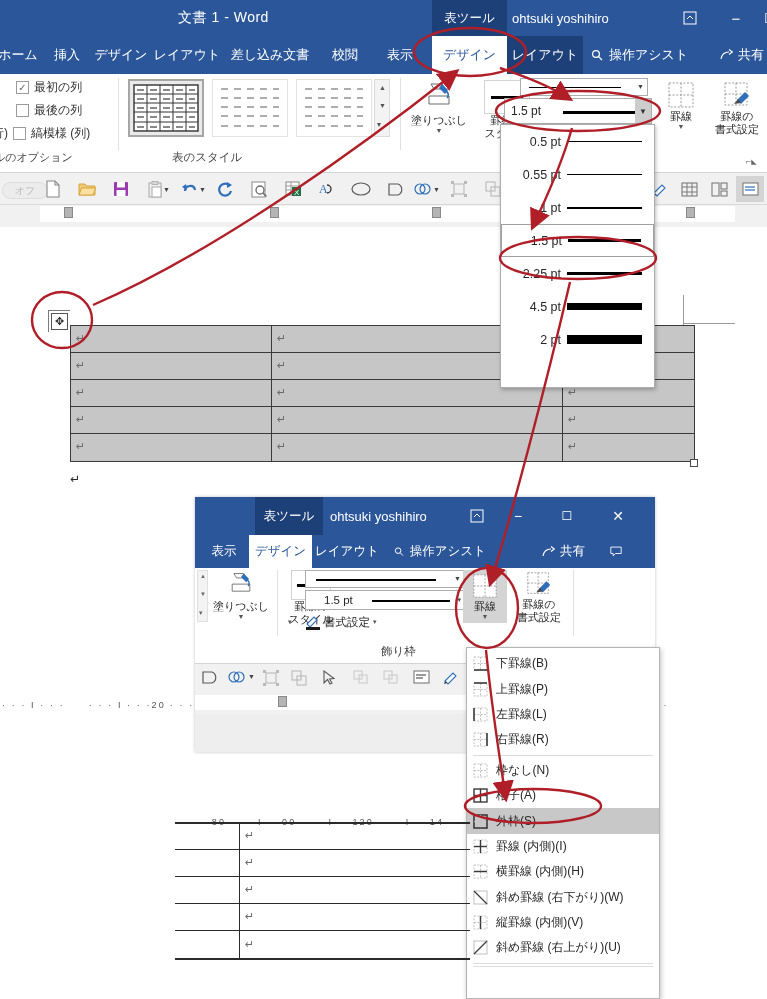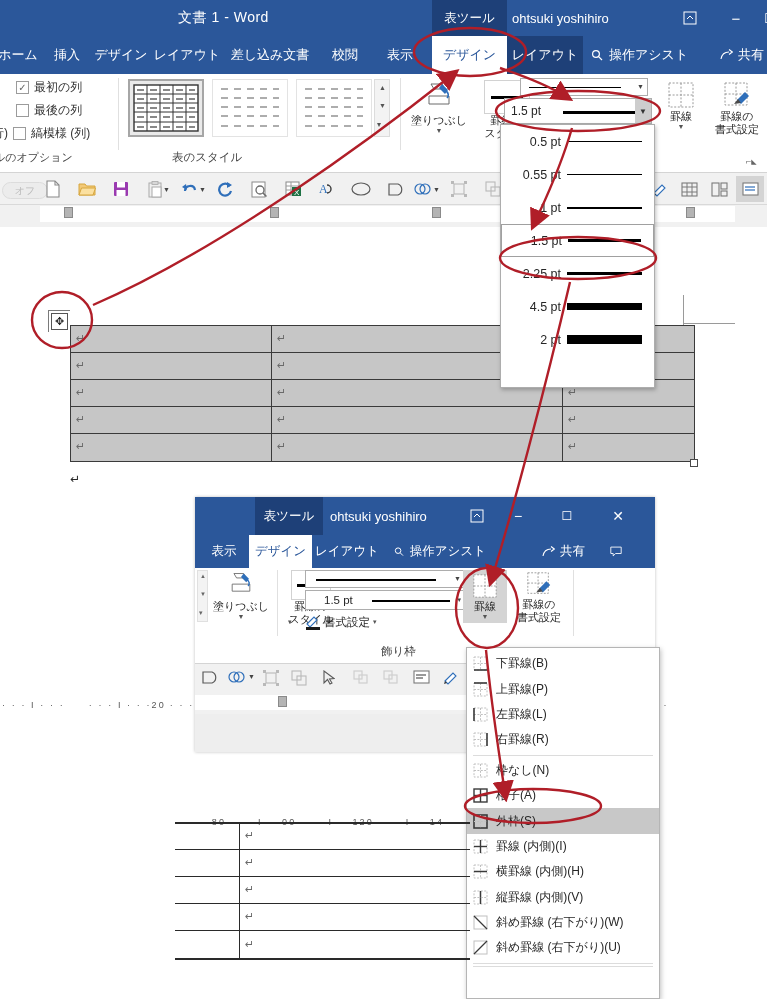--- a/index.html
+++ b/index.html
@@ -955,39 +955,39 @@
   <div class="bitem">
     <span class="bicon"><svg width="15" height="15" viewBox="0 0 15 15">
           <rect x="1" y="1" width="13" height="13" fill="none" stroke="#c0c0c0" stroke-dasharray="2,1.4"></rect>
           <line x1="7.5" y1="1" x2="7.5" y2="14" stroke="#c0c0c0" stroke-dasharray="2,1.4"></line>
           <line x1="1" y1="7.5" x2="14" y2="7.5" stroke="#3a3a3a" stroke-width="1.5"></line>
         </svg></span>
     <span>横罫線 (内側)(H)</span>
   </div>
   <div class="bitem">
     <span class="bicon"><svg width="15" height="15" viewBox="0 0 15 15">
+          <rect x="1" y="1" width="13" height="13" fill="none" stroke="#c0c0c0" stroke-width="1"></rect>
+          <line x1="1" y1="1" x2="14" y2="14" stroke="#3a3a3a" stroke-width="1.3"></line>
+        </svg></span>
+    <span>斜め罫線 (右下がり)(W)</span>
+  </div>
+  <div class="bitem">
+    <span class="bicon"><svg width="15" height="15" viewBox="0 0 15 15">
           <rect x="1" y="1" width="13" height="13" fill="none" stroke="#c0c0c0" stroke-dasharray="2,1.4"></rect>
           <line x1="7.5" y1="1" x2="7.5" y2="14" stroke="#3a3a3a" stroke-width="1.5"></line>
           <line x1="1" y1="7.5" x2="14" y2="7.5" stroke="#c0c0c0" stroke-dasharray="2,1.4"></line>
         </svg></span>
     <span>縦罫線 (内側)(V)</span>
   </div>
   <div class="bitem">
     <span class="bicon"><svg width="15" height="15" viewBox="0 0 15 15">
           <rect x="1" y="1" width="13" height="13" fill="none" stroke="#c0c0c0" stroke-width="1"></rect>
-          <line x1="1" y1="1" x2="14" y2="14" stroke="#3a3a3a" stroke-width="1.3"></line>
-        </svg></span>
-    <span>斜め罫線 (右下がり)(W)</span>
-  </div>
-  <div class="bitem">
-    <span class="bicon"><svg width="15" height="15" viewBox="0 0 15 15">
-          <rect x="1" y="1" width="13" height="13" fill="none" stroke="#c0c0c0" stroke-width="1"></rect>
           <line x1="1" y1="14" x2="14" y2="1" stroke="#3a3a3a" stroke-width="1.3"></line>
         </svg></span>
-    <span>斜め罫線 (右下がり)(U)</span>
+    <span>斜め罫線 (右上がり)(U)</span>
   </div>
   <div class="bsep"></div>
   <div class="bsep"></div>
   <div class="bitem">
     
     
   </div>
 </div>
 
 <div id="tbl2" class="abs" style="left:175px;top:822px;width:295px;height:140px;">

